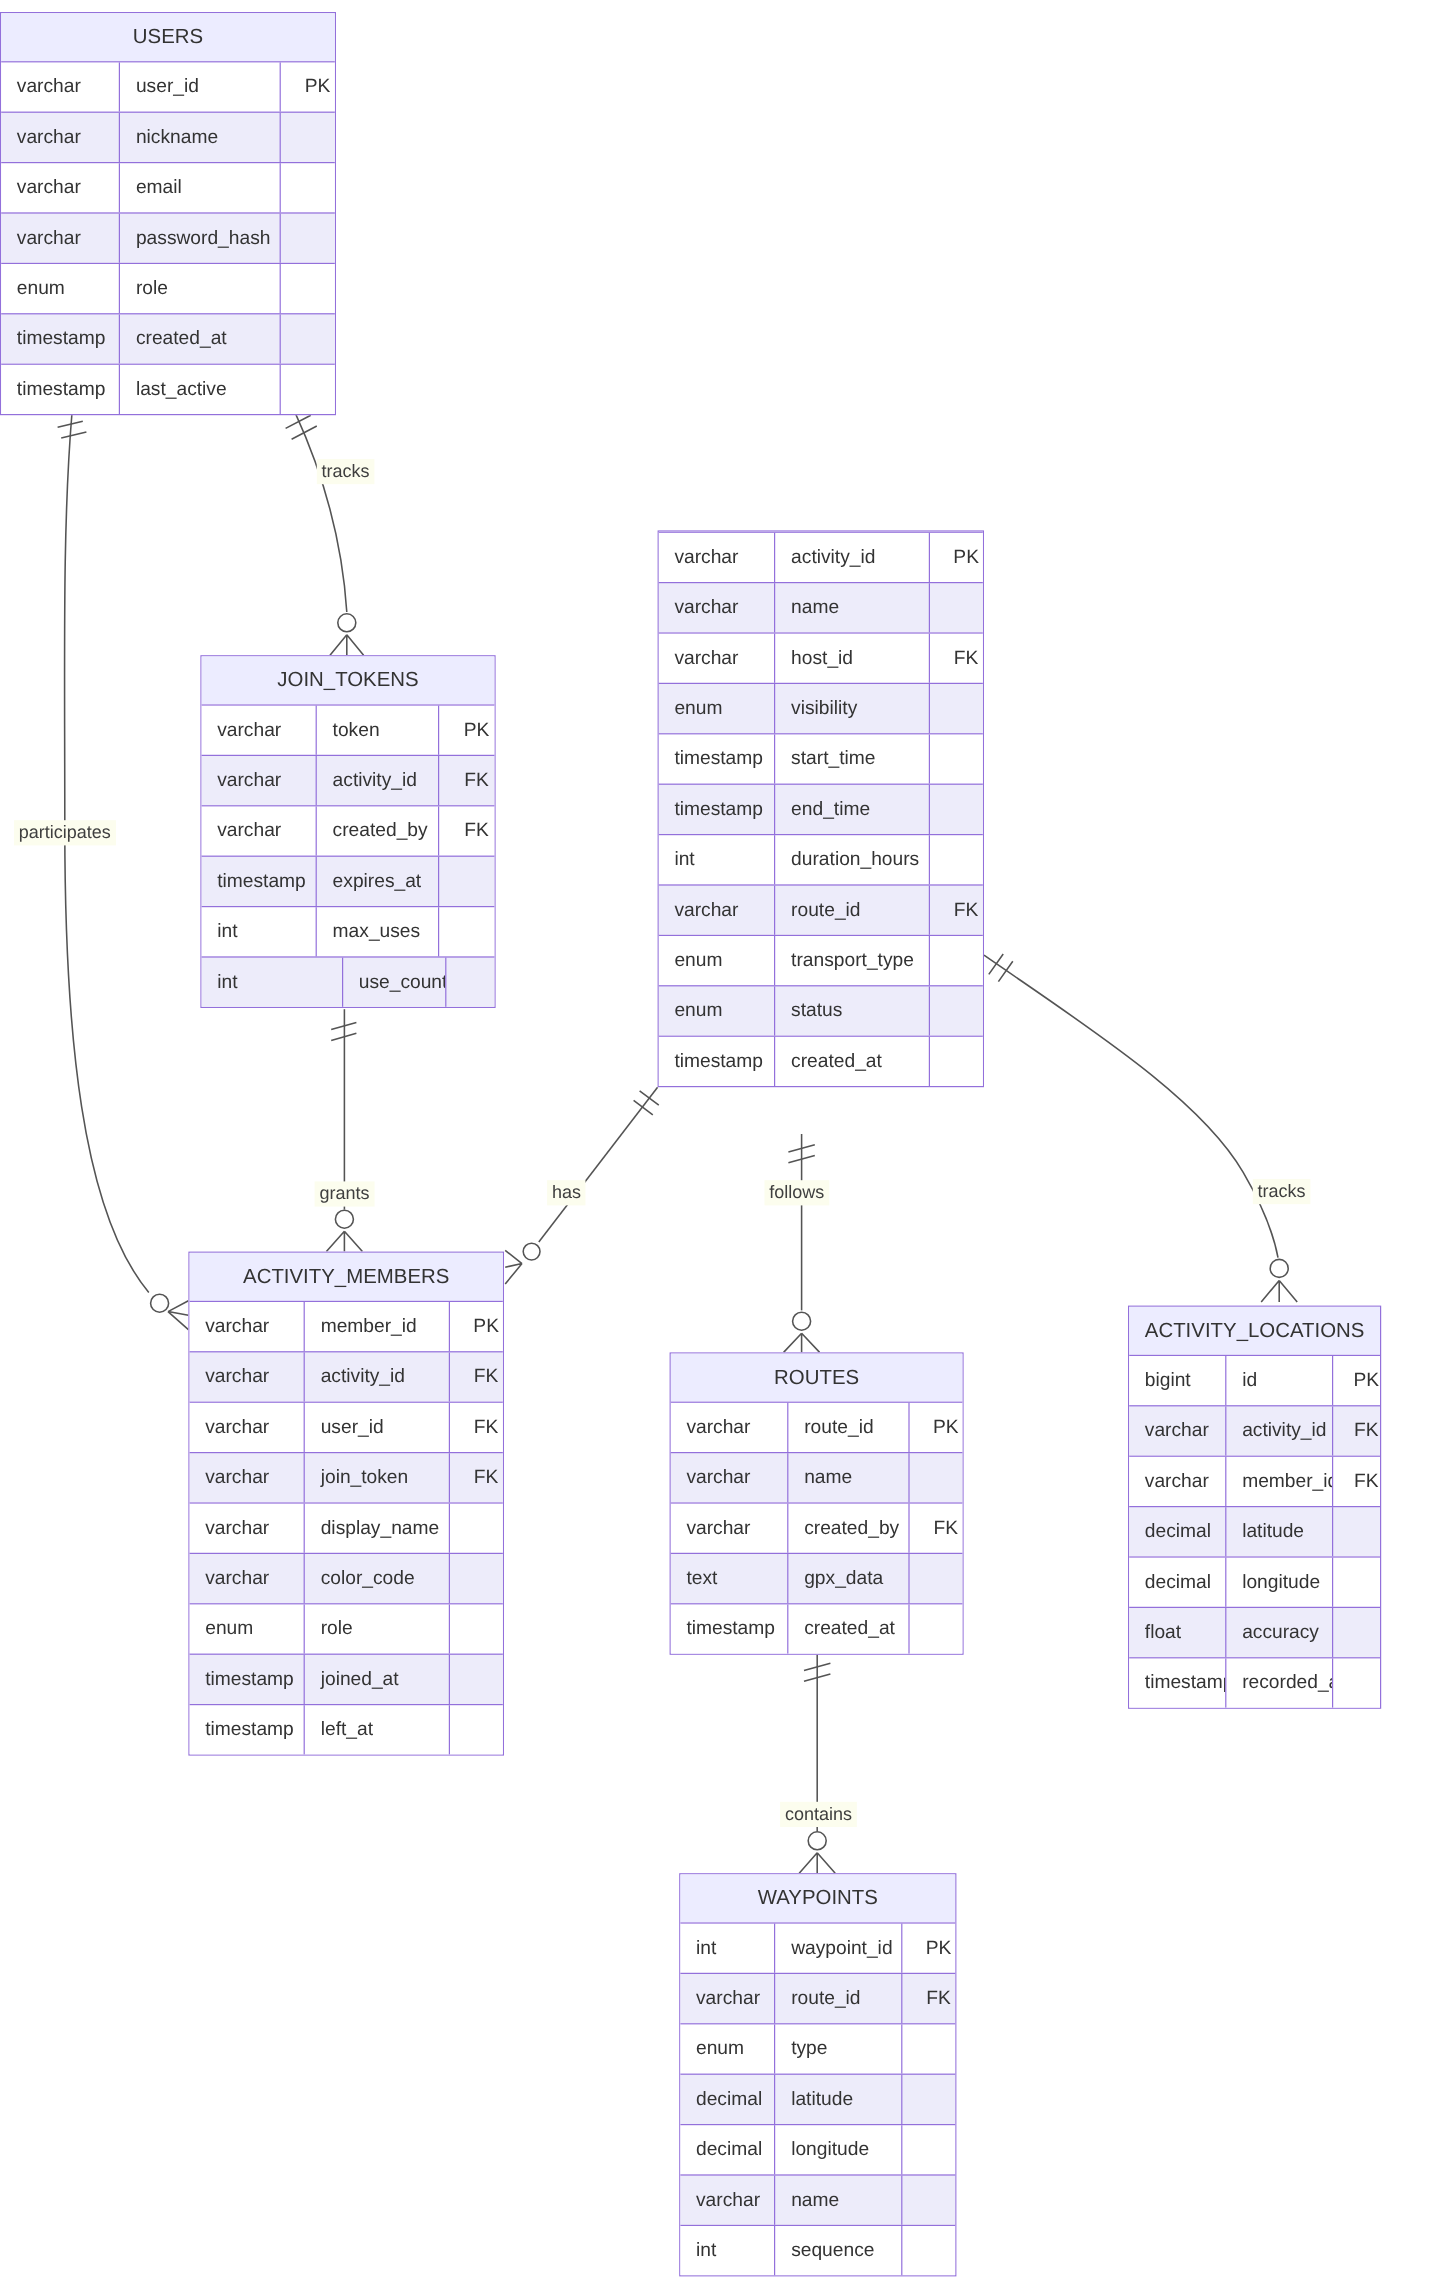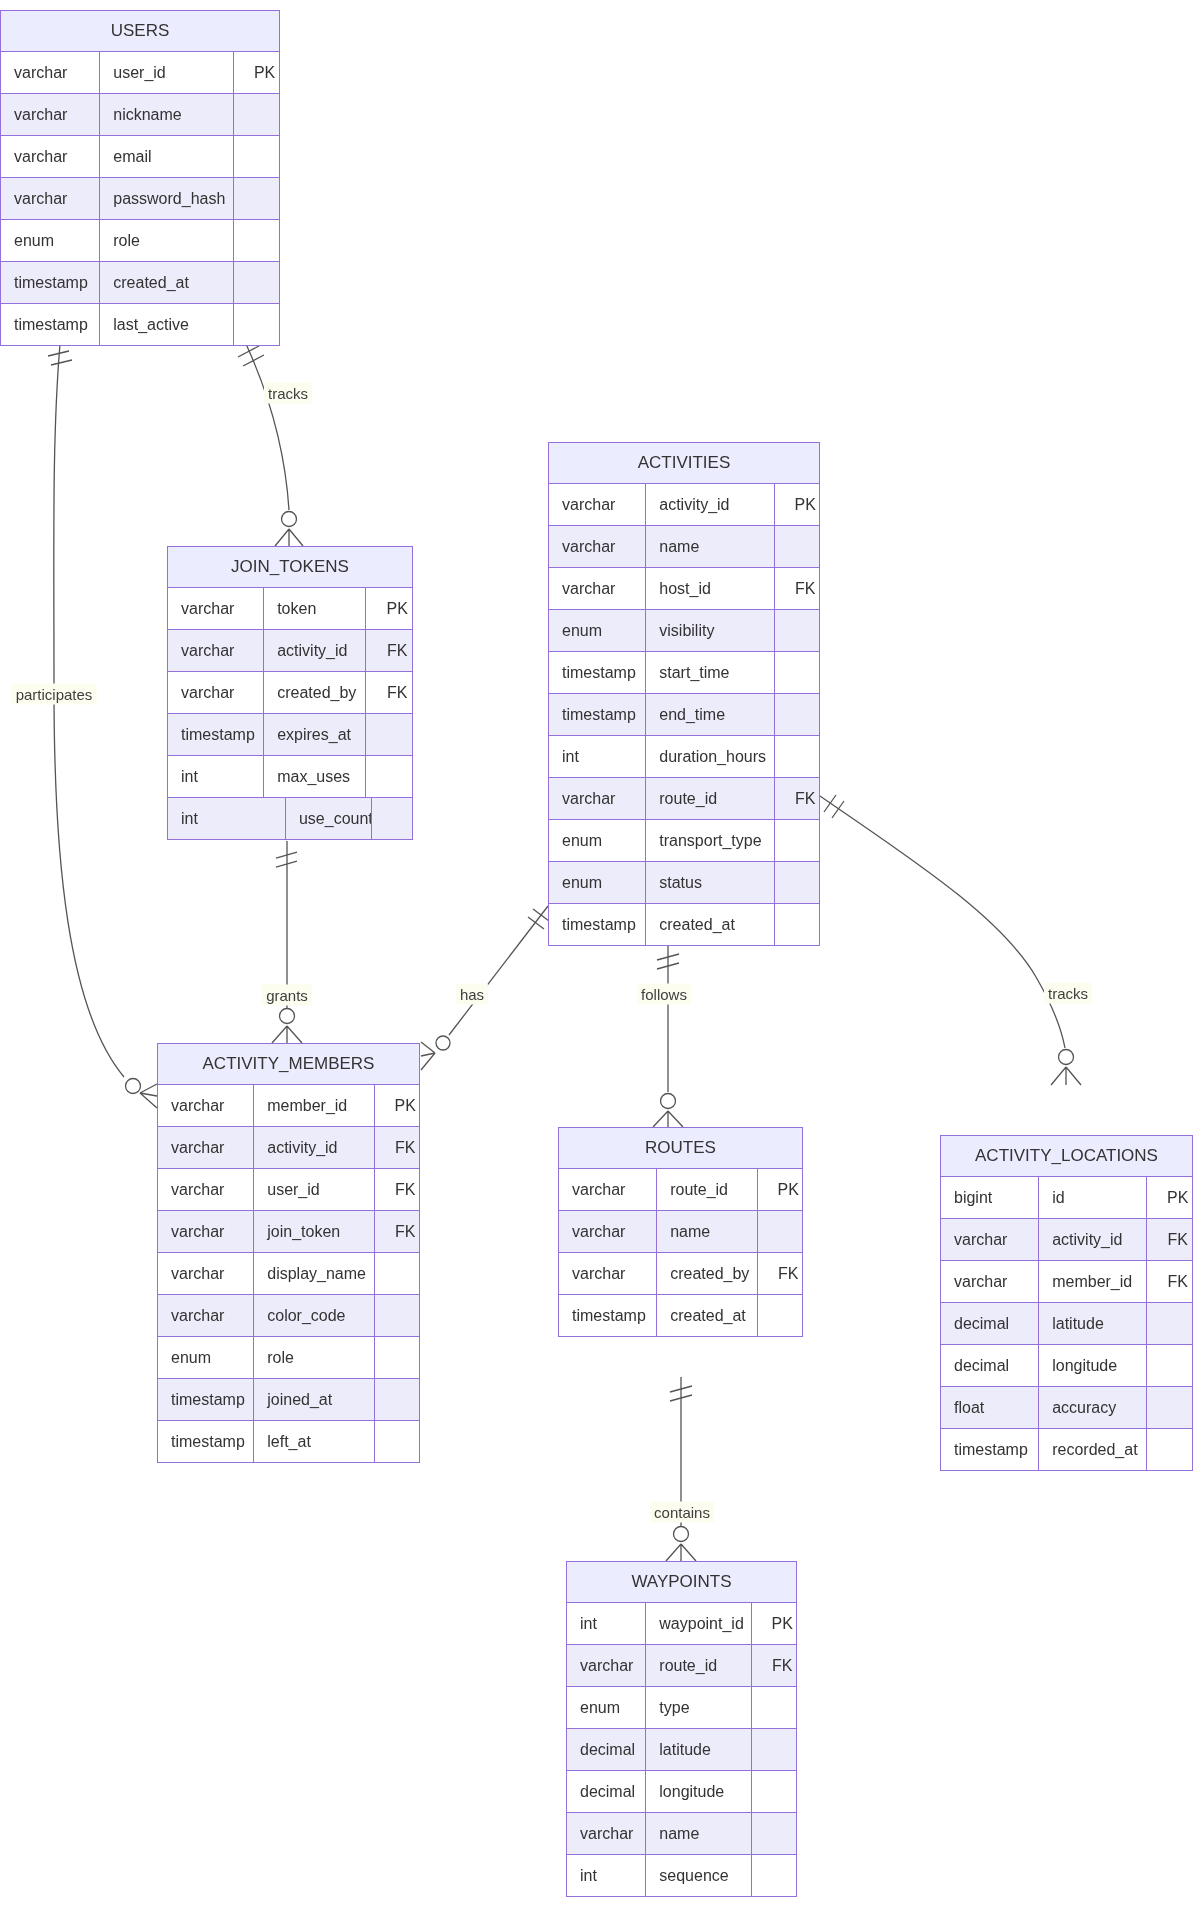--- a/index.html
+++ b/index.html
@@ -139,21 +139,20 @@
           <div class="cell cell-name" style="width: 103px;">max_uses</div>
           <div class="cell cell-key" style="width: 47px;"></div>
         </div>
         <div class="attr-row even">
           <div class="cell cell-type" style="width: 96px;">int</div>
           <div class="cell cell-name" style="width: 103px; margin-left: 37px;">use_count</div>
           <div class="cell cell-key" style="width: 47px;"></div>
         </div>
       </div>
       <div class="entity" style="left: 548px; top: 442px; width: 272px;">
-        <div class="entity-title">ACTIVITIES</div>
         <div class="attr-row odd">
           <div class="cell cell-type" style="width: 97px;">varchar</div>
           <div class="cell cell-name" style="width: 130px;">activity_id</div>
           <div class="cell cell-key" style="width: 45px;">PK</div>
         </div>
         <div class="attr-row even">
           <div class="cell cell-type" style="width: 97px;">varchar</div>
           <div class="cell cell-name" style="width: 130px;">name</div>
           <div class="cell cell-key" style="width: 45px;"></div>
         </div>
@@ -261,27 +260,32 @@
         <div class="attr-row even">
           <div class="cell cell-type" style="width: 98px;">varchar</div>
           <div class="cell cell-name" style="width: 102px;">name</div>
           <div class="cell cell-key" style="width: 45px;"></div>
         </div>
         <div class="attr-row odd">
           <div class="cell cell-type" style="width: 98px;">varchar</div>
           <div class="cell cell-name" style="width: 102px;">created_by</div>
           <div class="cell cell-key" style="width: 45px;">FK</div>
         </div>
+        <div class="attr-row even">
+          <div class="cell cell-type" style="width: 98px;">text</div>
+          <div class="cell cell-name" style="width: 102px;">gpx_data</div>
+          <div class="cell cell-key" style="width: 45px;"></div>
+        </div>
         <div class="attr-row odd">
           <div class="cell cell-type" style="width: 98px;">timestamp</div>
           <div class="cell cell-name" style="width: 102px;">created_at</div>
           <div class="cell cell-key" style="width: 45px;"></div>
         </div>
       </div>
-      <div class="entity" style="left: 940px; top: 1135px; width: 253px;">
+      <div class="entity" style="left: 940px; top: 1088px; width: 211px;">
         <div class="entity-title">ACTIVITY_LOCATIONS</div>
         <div class="attr-row odd">
           <div class="cell cell-type" style="width: 98px;">bigint</div>
           <div class="cell cell-name" style="width: 109px;">id</div>
           <div class="cell cell-key" style="width: 46px;">PK</div>
         </div>
         <div class="attr-row even">
           <div class="cell cell-type" style="width: 98px;">varchar</div>
           <div class="cell cell-name" style="width: 109px;">activity_id</div>
           <div class="cell cell-key" style="width: 46px;">FK</div>

